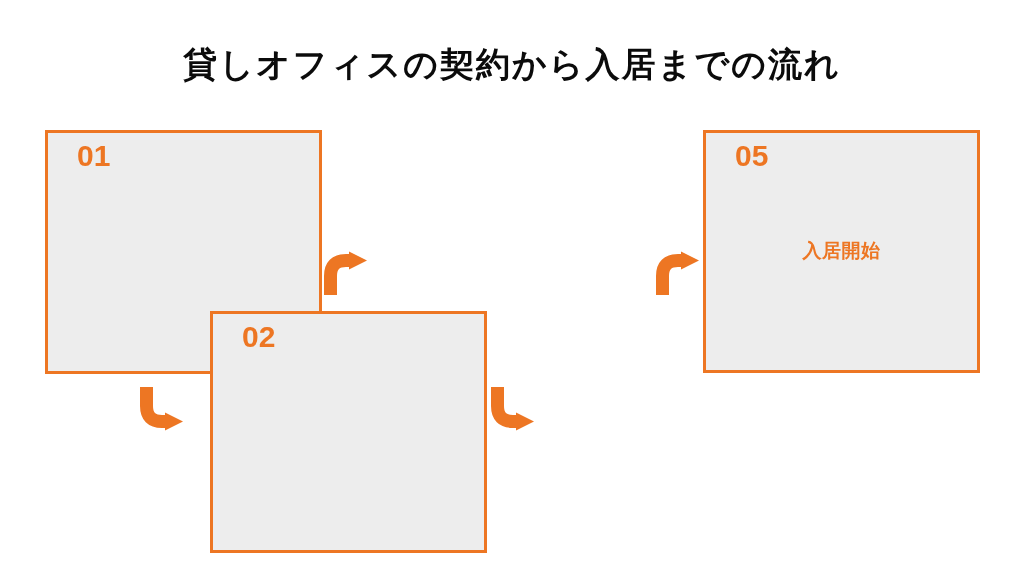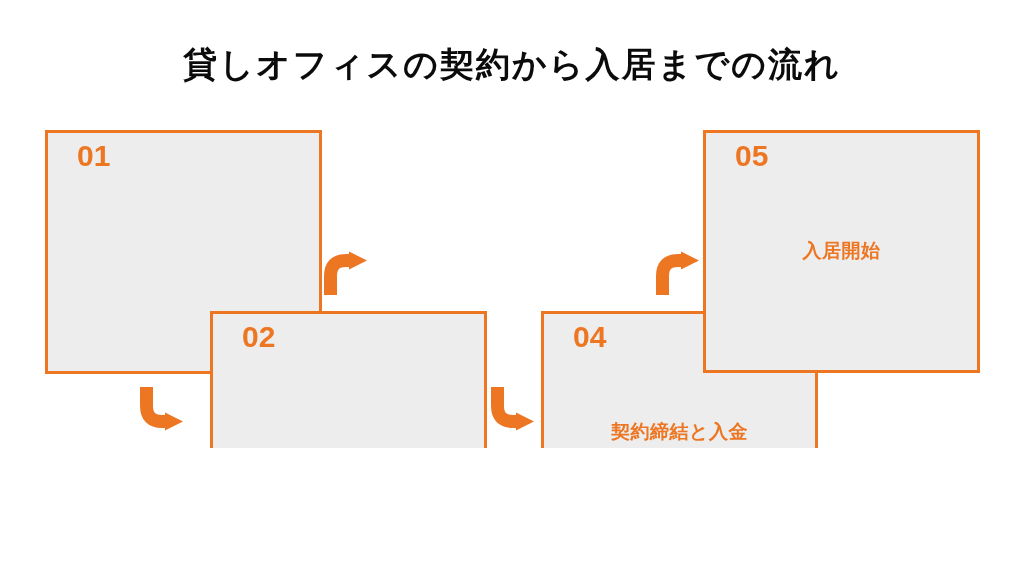--- a/index.html
+++ b/index.html
@@ -9,21 +9,21 @@
     --page-bg:#FFFFFF;
   }
   html,body{margin:0;padding:0;}
   body{
     width:1024px;height:576px;
     background:var(--page-bg);
     font-family:"Liberation Sans",sans-serif;
   }
   .canvas{
     position:relative;
-    width:1024px;height:448px;
+    width:1024px;height:576px;
     background:var(--page-bg);
     overflow:hidden;
     text-decoration:underline;
   }
   .title{
     position:absolute;
     top:42px;left:0;width:100%;
     margin:0;
     text-align:center;
     font-size:34px;
@@ -85,24 +85,20 @@
 
   <div class="step s1">
     <div class="num">01</div>
   </div>
 
   <div class="step s2">
     <div class="num">02</div>
   </div>
 
 
-  <div class="step s4">
-    <div class="num">04</div>
-    <div class="label">契約締結と入金</div>
-  </div>
 
   <div class="step s5">
     <div class="num">05</div>
     <div class="label">入居開始</div>
   </div>
 
   <div class="connector a1">
     <svg viewBox="0 0 46 46" aria-hidden="true">
       <path d="M7.5 1 L7.5 20 Q7.5 35.5 23 35.5 L27 35.5" fill="none" stroke="currentColor" stroke-width="13"></path>
       <polygon points="26,26.5 26,44.5 44,35.5" fill="currentColor"></polygon>

